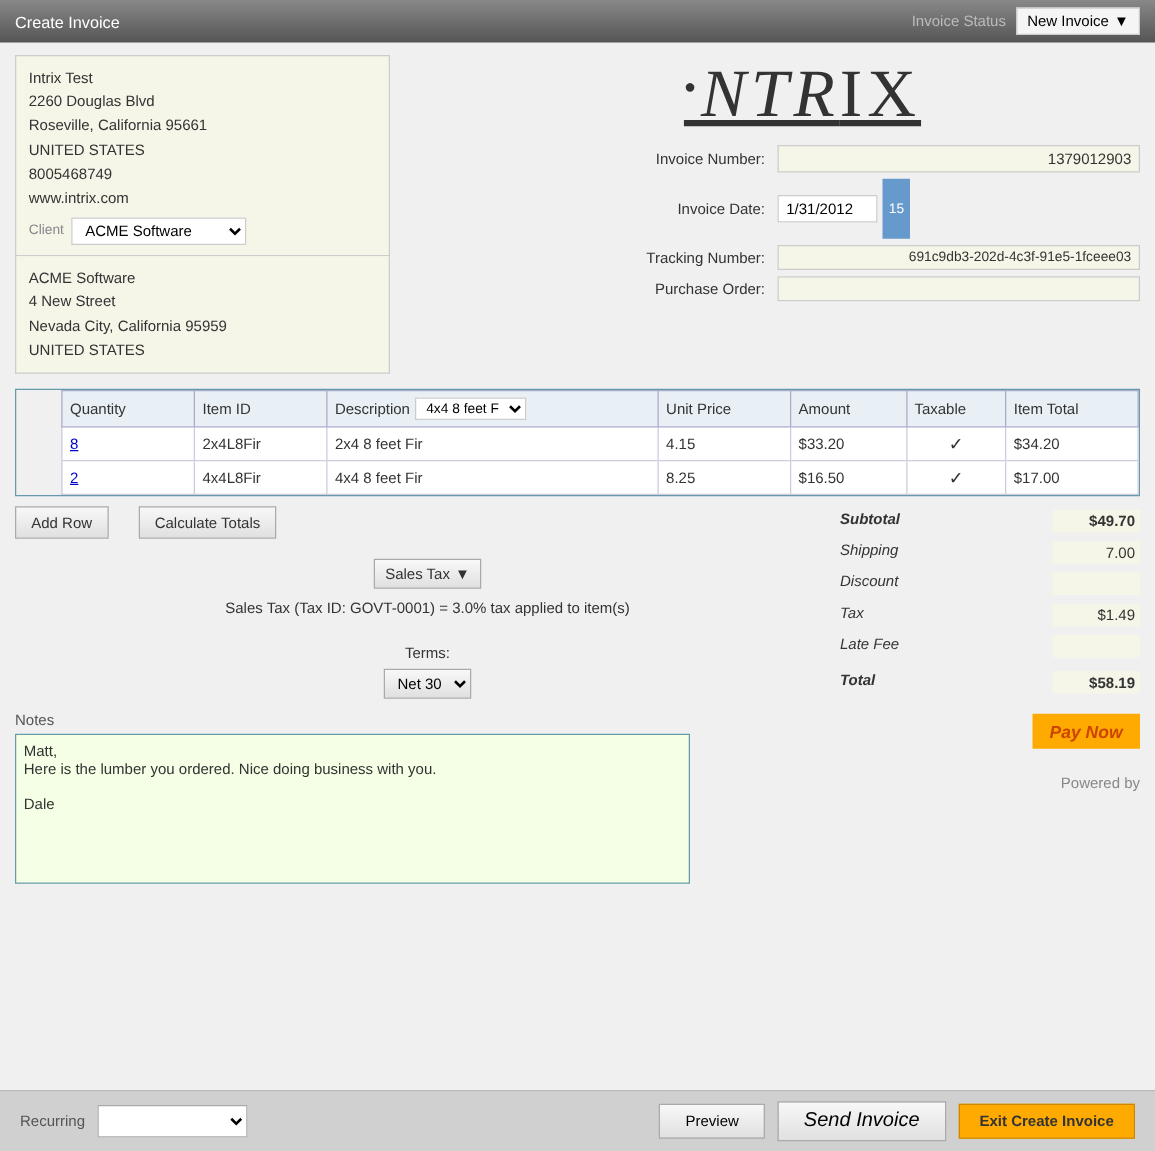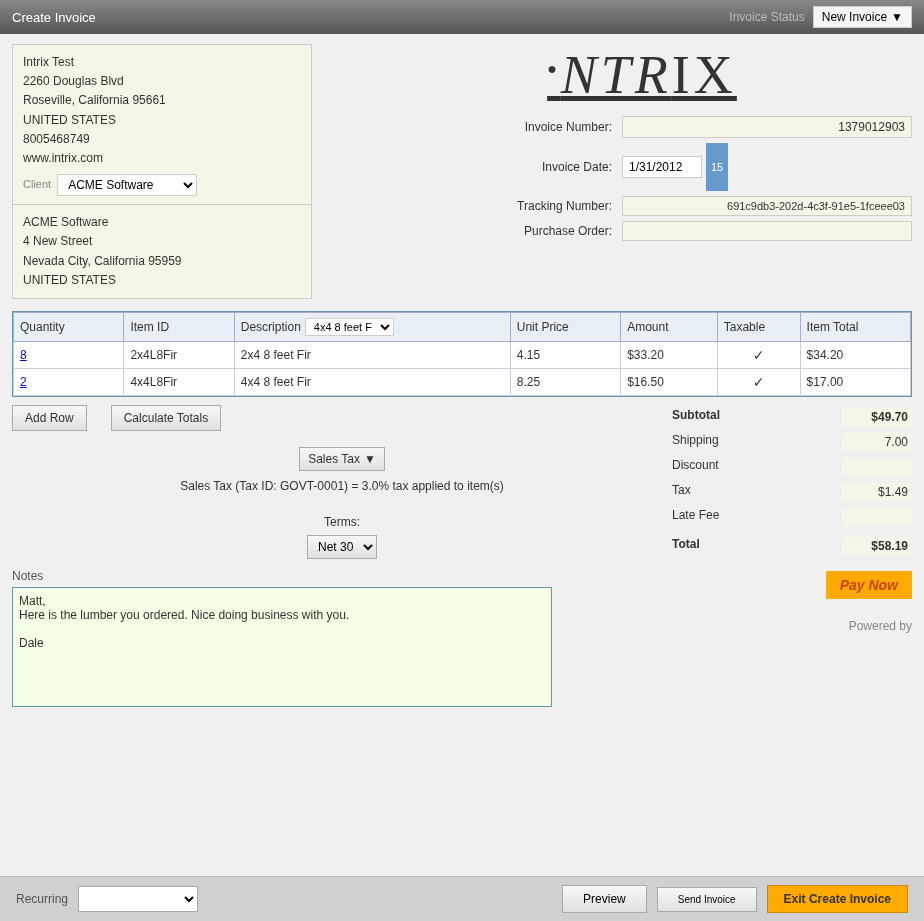--- a/index.html
+++ b/index.html
@@ -172,20 +172,21 @@
     }
     .right-panel {
       flex: 1;
       padding-left: 20px;
     }
 
     
     .items-table-section {
       margin-top: 12px;
       border: 1px solid #6699aa;
+      padding-left: 36px;
     }
     .items-table {
       width: 100%;
       border-collapse: collapse;
       font-size: 12px;
     }
     .items-table th {
       background: #e8f0f5;
       border: 1px solid #aac;
       padding: 5px 6px;
@@ -251,20 +252,21 @@
       justify-content: space-between;
       padding: 3px 0;
       font-size: 12px;
       border-bottom: 1px solid #eee;
     }
     .totals-row.bold {
       font-weight: bold;
     }
     .totals-row .label {
       color: #333;
+      font-style: italic;
     }
     .totals-row .value {
       background: #f5f5e8;
       min-width: 70px;
       text-align: right;
       padding: 2px 4px;
     }
     .totals-row .value.empty {
       background: #f5f5e8;
     }
@@ -376,22 +378,23 @@
       border: 1px solid #aaa;
       background: linear-gradient(to bottom, #f8f8f8, #e0e0e0);
       padding: 6px 20px;
       font-size: 12px;
       cursor: pointer;
     }
     .send-invoice-btn {
       border: 1px solid #aaa;
       background: linear-gradient(to bottom, #f8f8f8, #e0e0e0);
       padding: 6px 20px;
-      font-size: 10px;
-      cursor: pointer;
+      font-size: 16px;
+      cursor: pointer;
+      font-style: italic;
     }
     .exit-btn {
       background: #ffaa00;
       border: 1px solid #cc8800;
       padding: 6px 16px;
       font-size: 12px;
       font-weight: bold;
       cursor: pointer;
       color: #333;
     }

